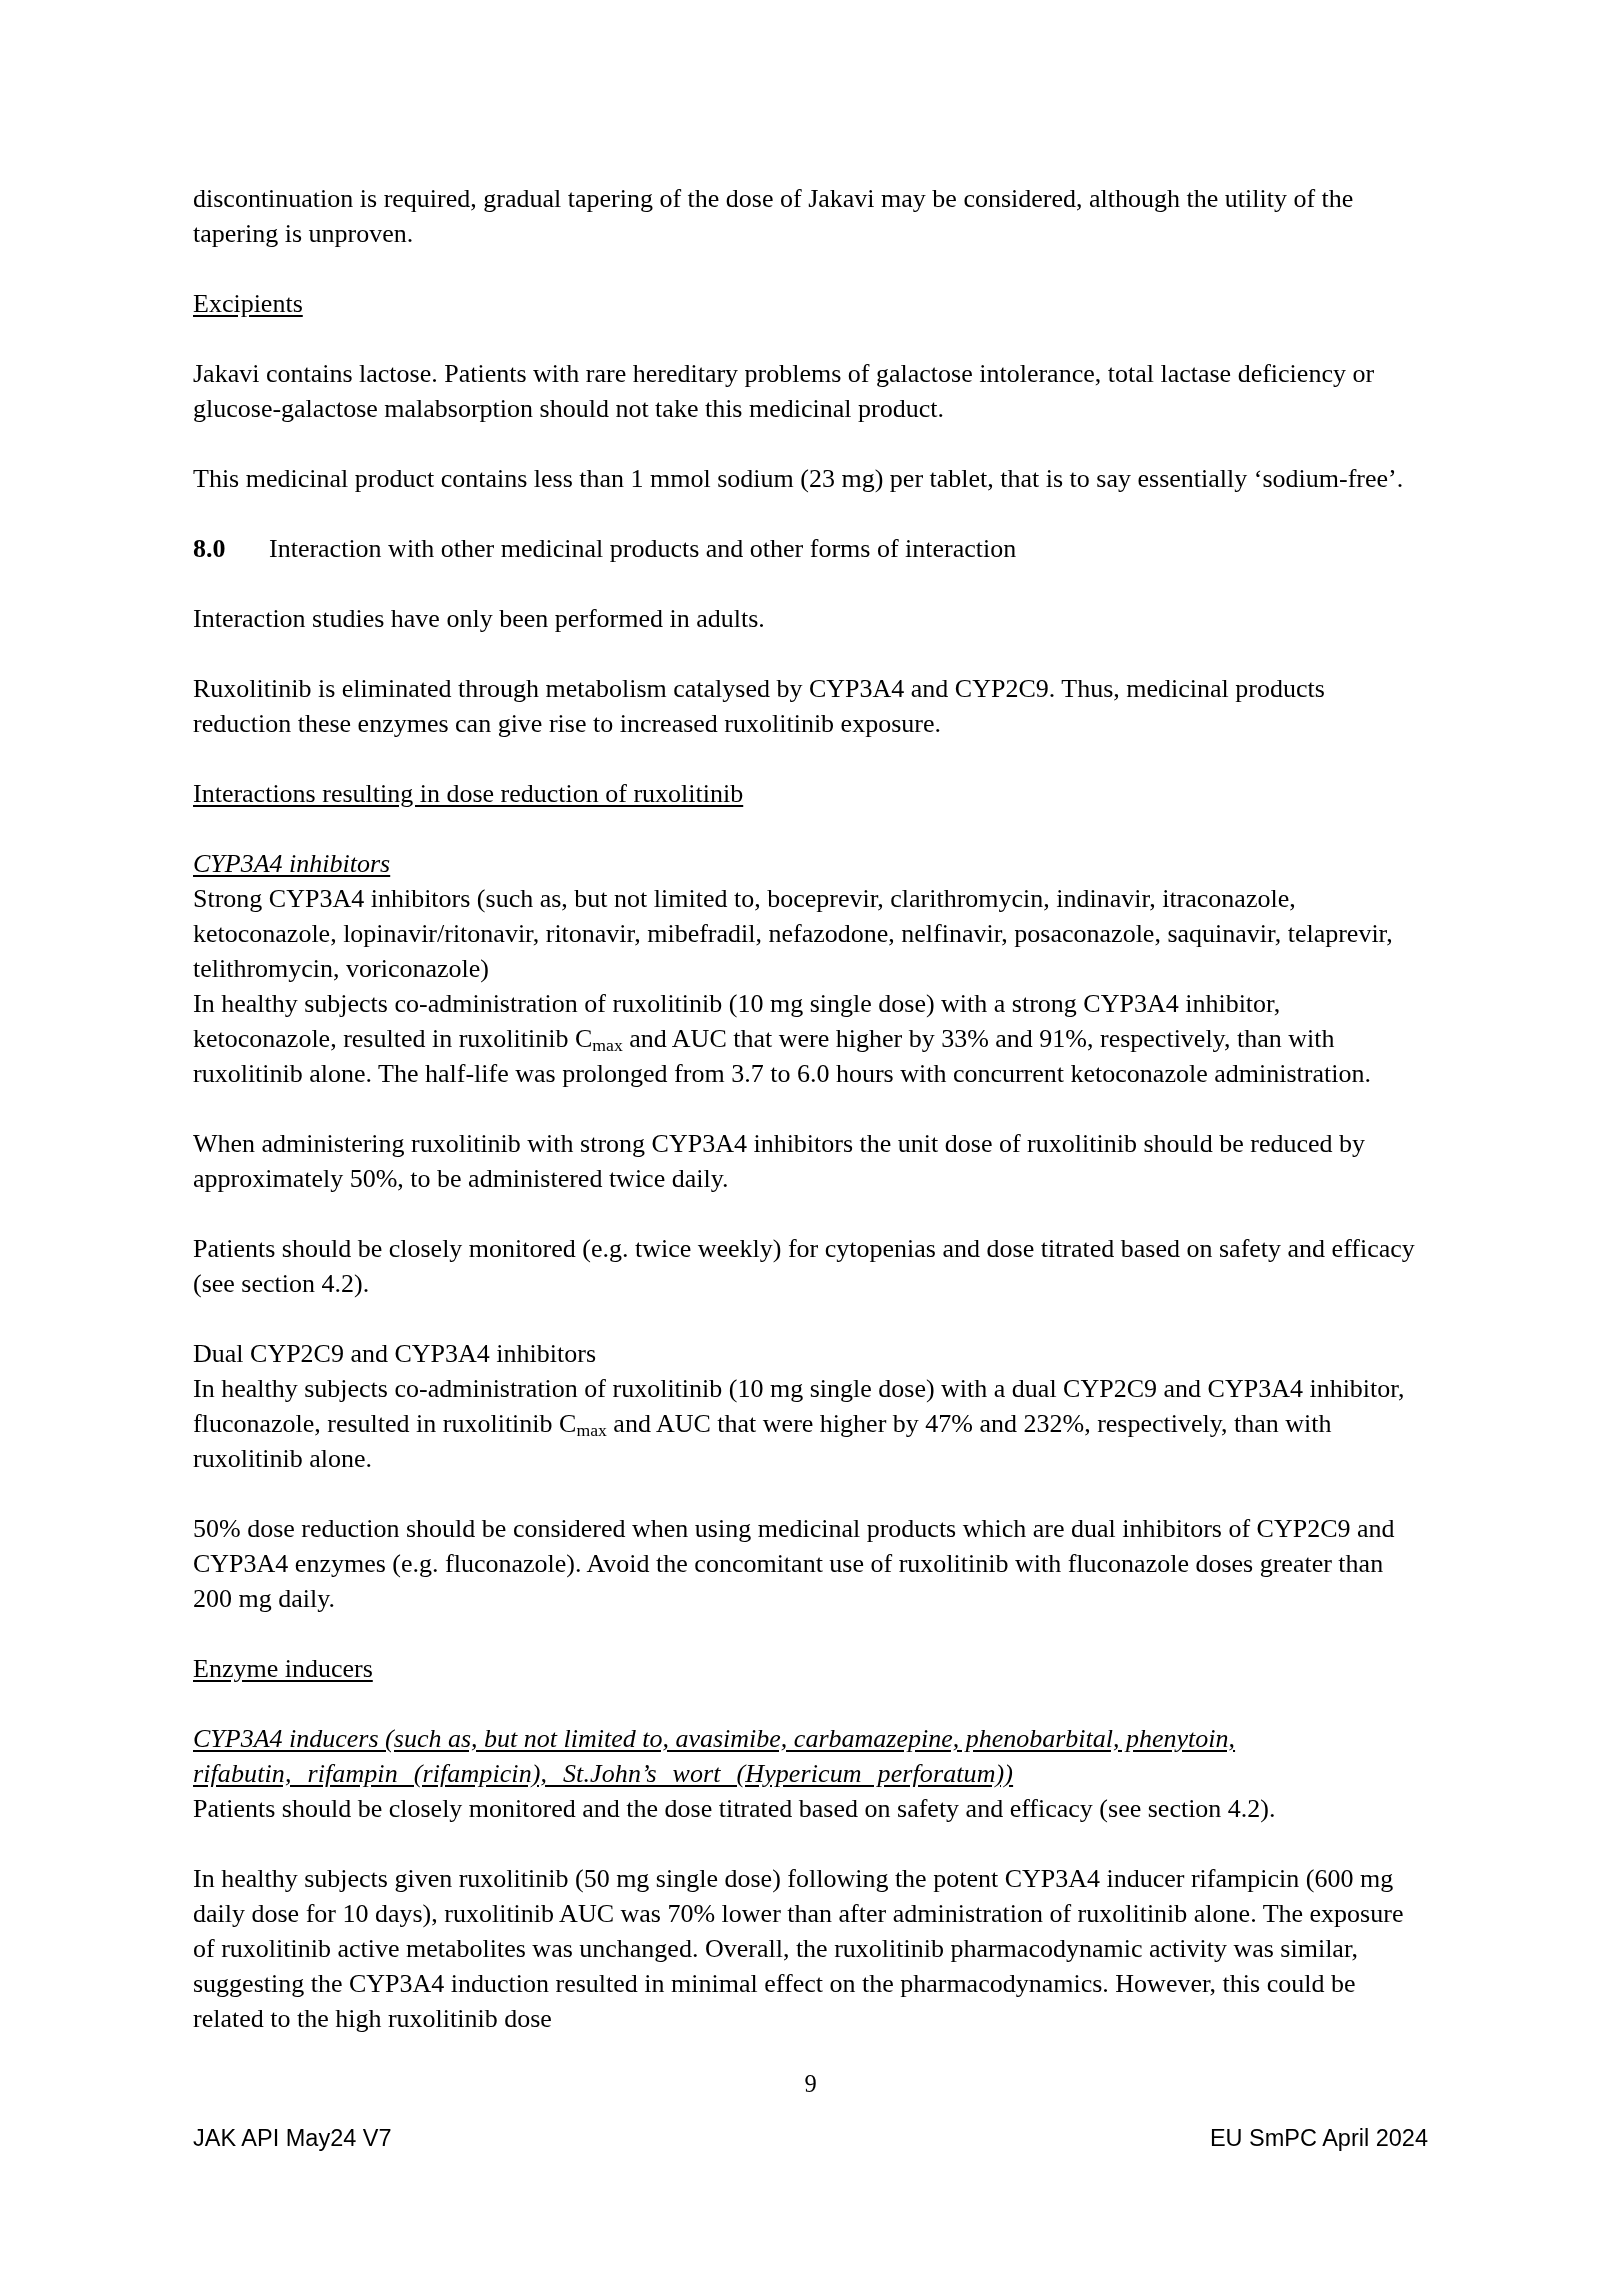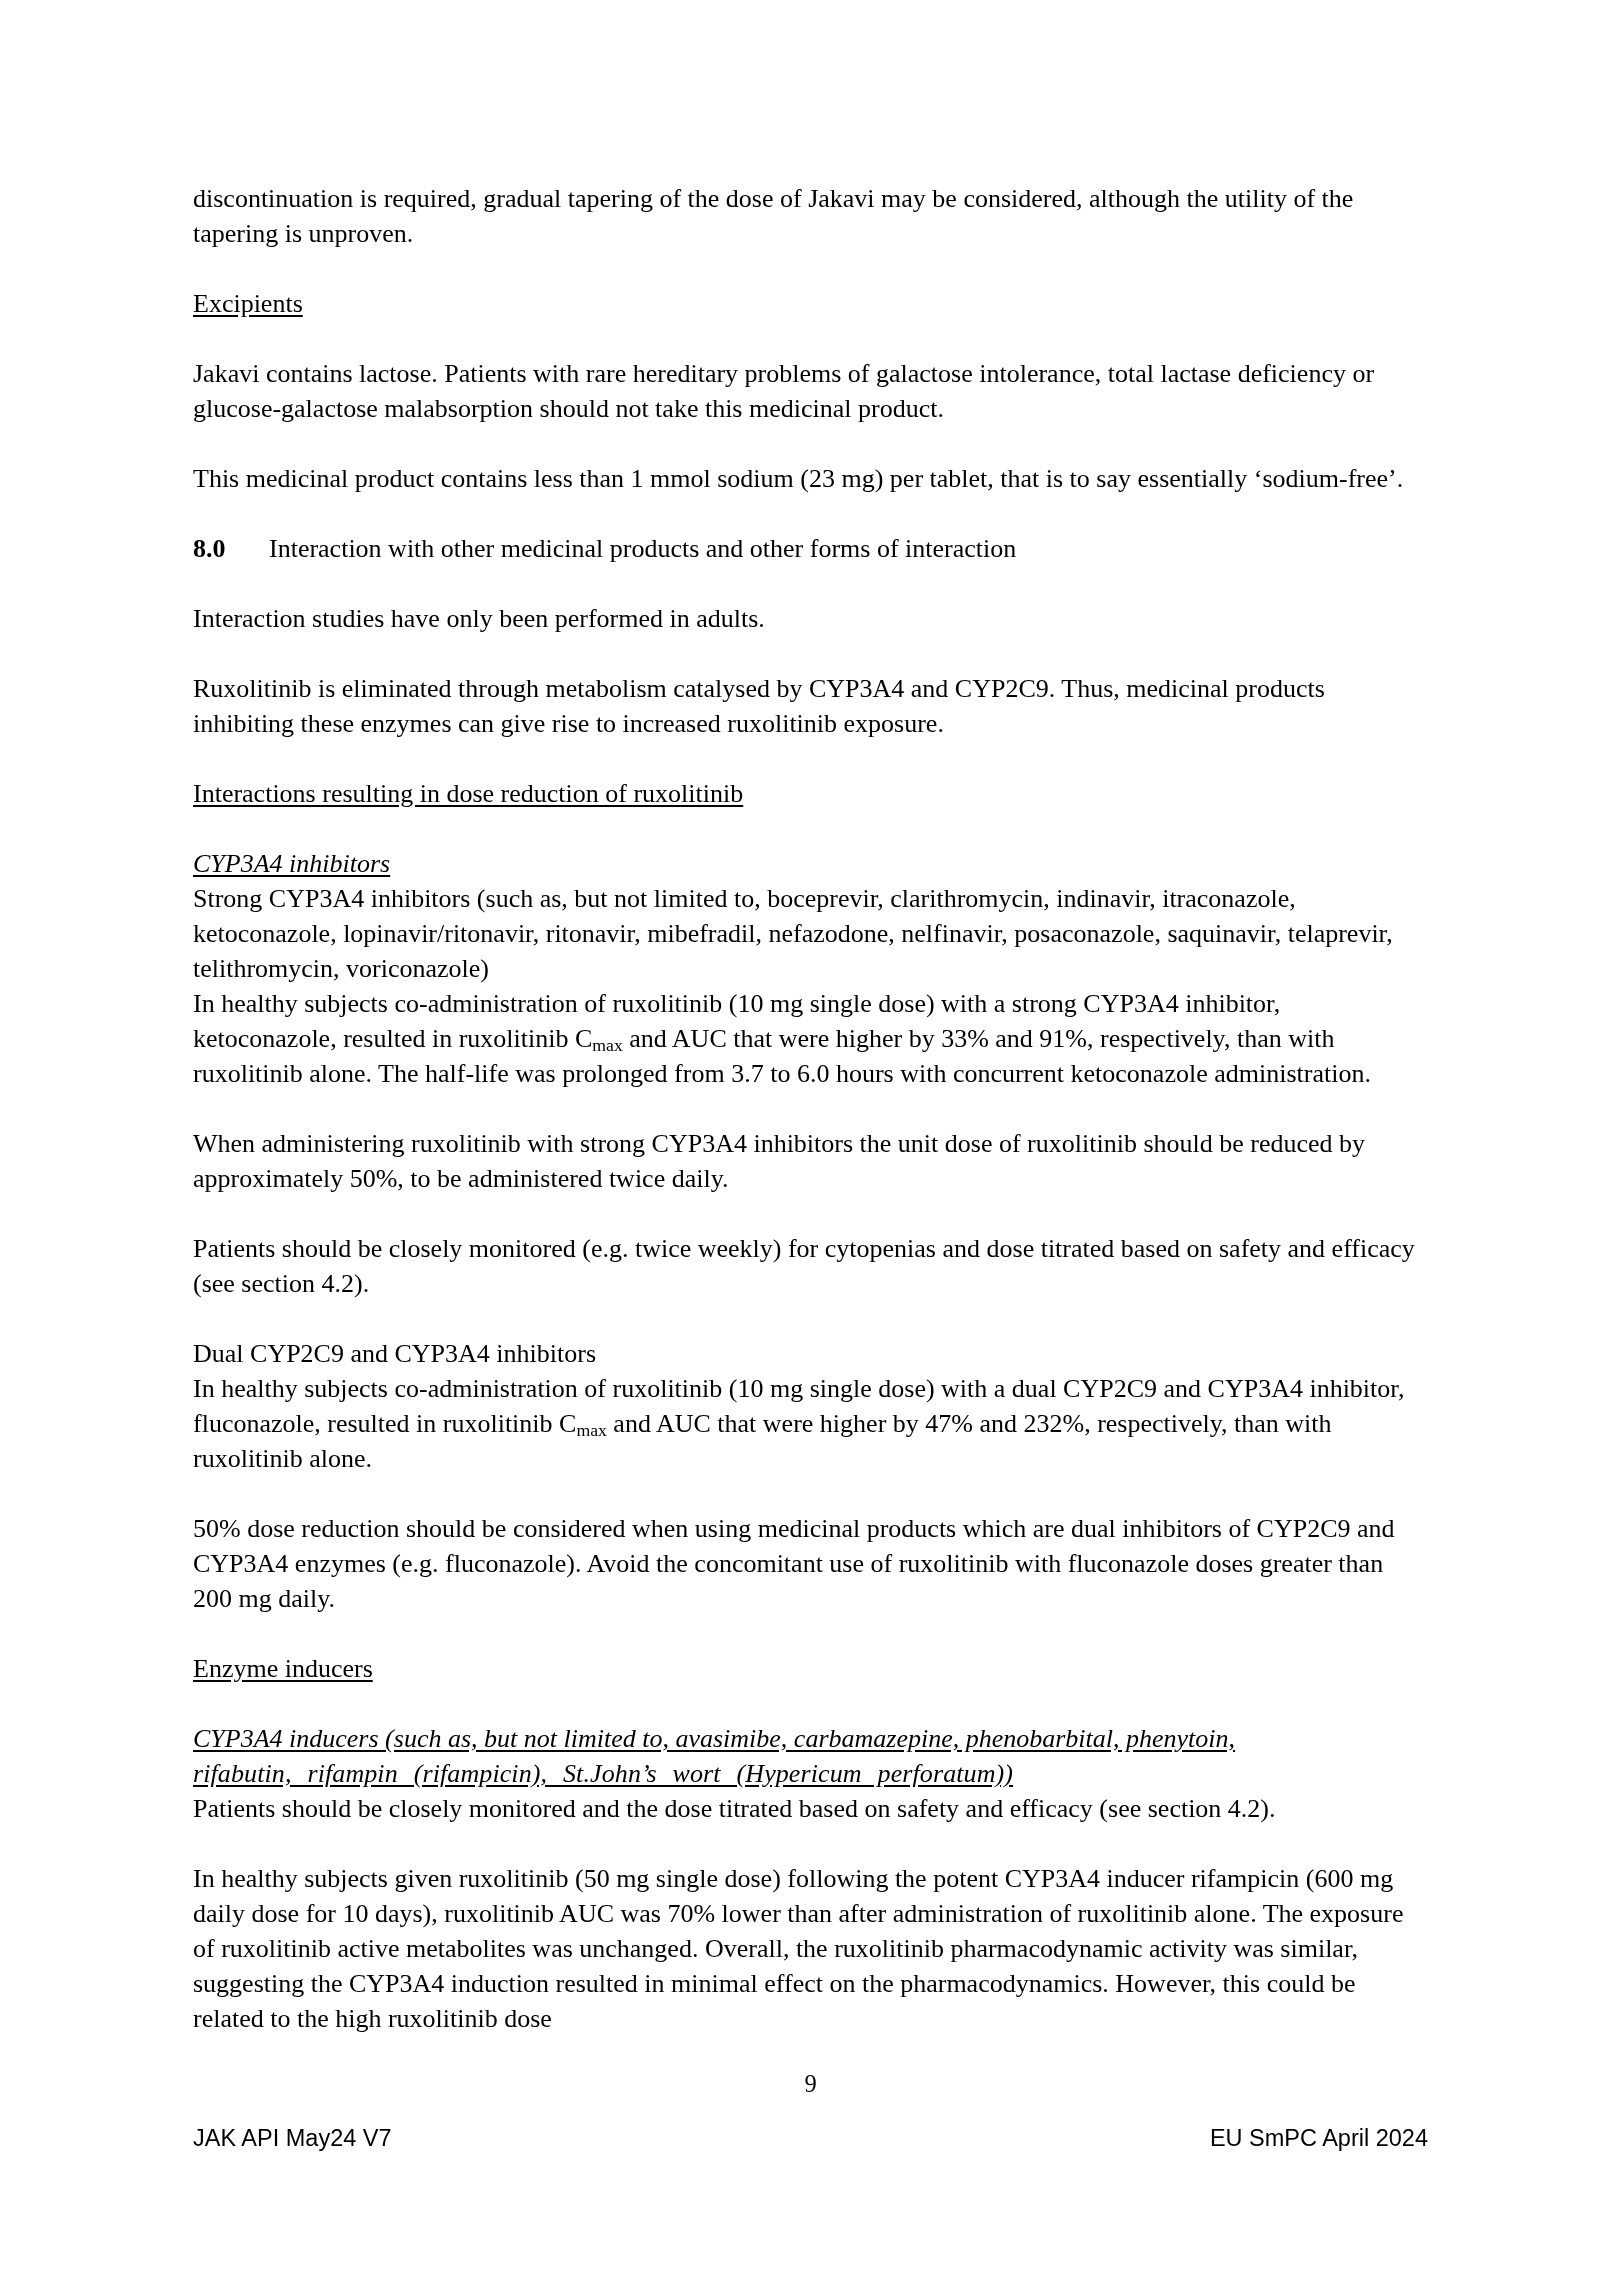--- a/index.html
+++ b/index.html
@@ -106,21 +106,21 @@
     <div class="gap"></div>
 
     <p><span class="heading-num">8.0</span><span class="heading-txt">Interaction with other medicinal products and other forms of interaction</span></p>
 
     <div class="gap"></div>
 
     <p>Interaction studies have only been performed in adults.</p>
 
     <div class="gap"></div>
 
-    <p>Ruxolitinib is eliminated through metabolism catalysed by CYP3A4 and CYP2C9. Thus, medicinal products inhibiting these enzymes can give rise to increased ruxolitinib exposure.</p>
+    <p>Ruxolitinib is eliminated through metabolism catalysed by CYP3A4 and CYP2C9. Thus, medicinal products reduction these enzymes can give rise to increased ruxolitinib exposure.</p>
 
     <div class="gap"></div>
 
     <p><span class="u">Interactions resulting in dose reduction of ruxolitinib</span></p>
 
     <div class="gap"></div>
 
     <p><span class="iu">CYP3A4 inhibitors</span></p>
 
     <p class="i">Strong CYP3A4 inhibitors (such as, but not limited to, boceprevir, clarithromycin, indinavir, itraconazole, ketoconazole, lopinavir/ritonavir, ritonavir, mibefradil, nefazodone, nelfinavir, posaconazole, saquinavir, telaprevir, telithromycin, voriconazole)</p>

